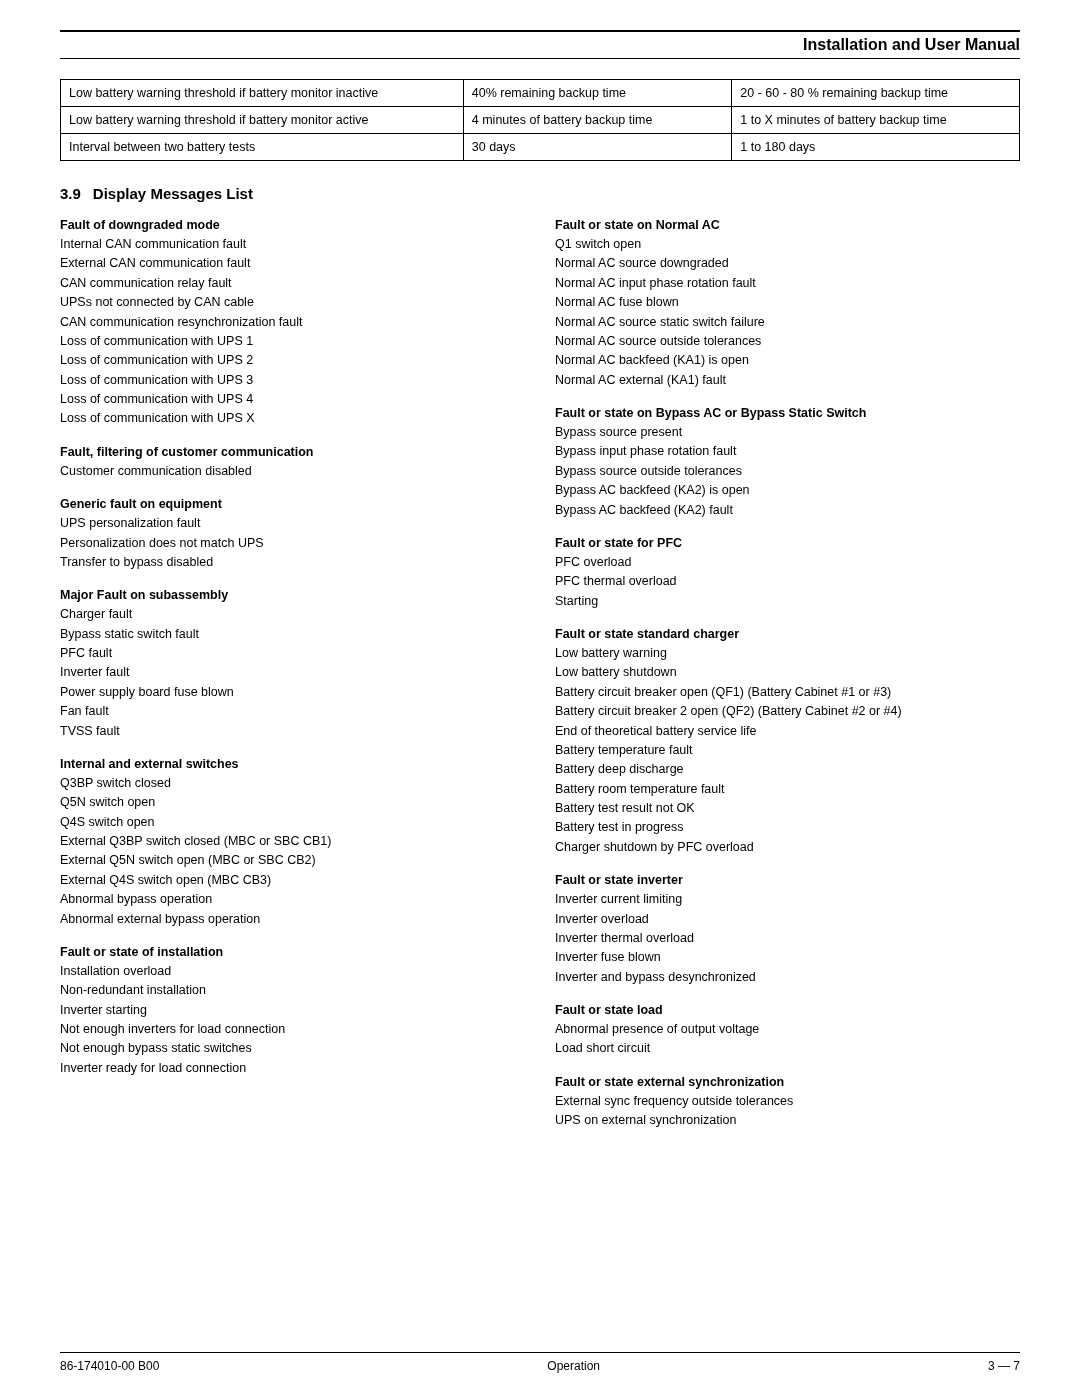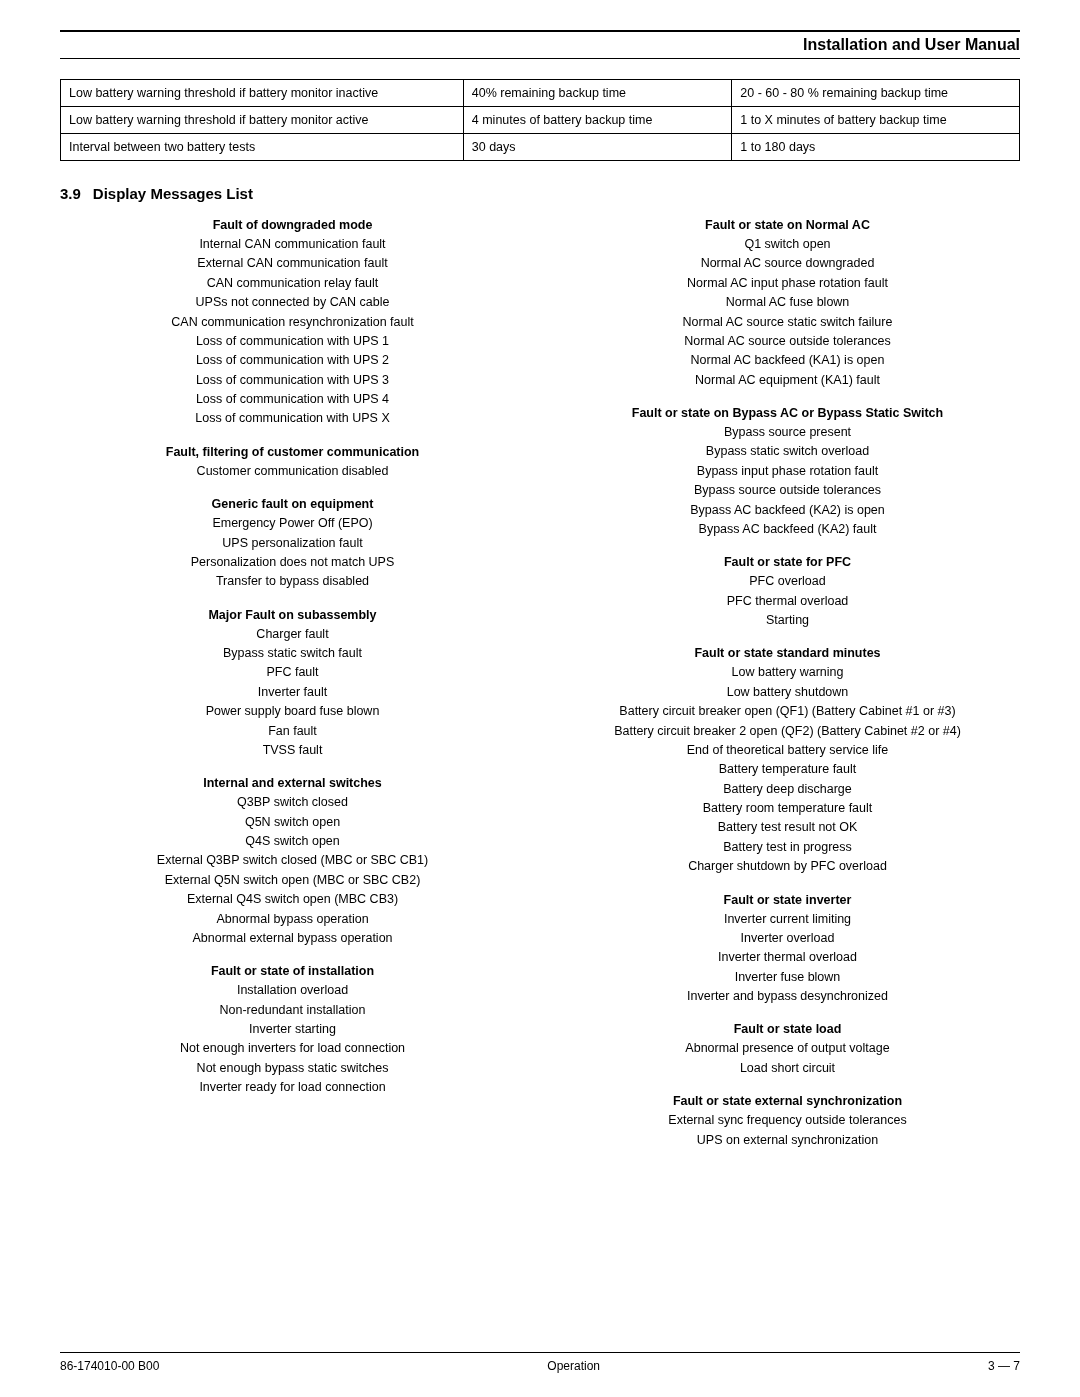--- a/index.html
+++ b/index.html
@@ -69,21 +69,20 @@
     .two-col {
       display: flex;
       gap: 30px;
     }
     .col {
       flex: 1;
       font-size: 12.5px;
     }
     .fault-group {
       margin-bottom: 16px;
-      text-align: center;
     }
     .fault-group-title {
       font-weight: bold;
       font-size: 12.5px;
       margin-bottom: 3px;
     }
     .fault-item {
       font-size: 12.5px;
       line-height: 1.55;
     }
@@ -150,21 +149,20 @@
           <div class="fault-item">Loss of communication with UPS 3</div>
           <div class="fault-item">Loss of communication with UPS 4</div>
           <div class="fault-item">Loss of communication with UPS X</div>
         </div>
         <div class="fault-group">
           <div class="fault-group-title">Fault, filtering of customer communication</div>
           <div class="fault-item">Customer communication disabled</div>
         </div>
         <div class="fault-group">
           <div class="fault-group-title">Generic fault on equipment</div>
-          <div class="fault-item">Emergency Power Off (EPO)</div>
           <div class="fault-item">UPS personalization fault</div>
           <div class="fault-item">Personalization does not match UPS</div>
           <div class="fault-item">Transfer to bypass disabled</div>
         </div>
         <div class="fault-group">
           <div class="fault-group-title">Major Fault on subassembly</div>
           <div class="fault-item">Charger fault</div>
           <div class="fault-item">Bypass static switch fault</div>
           <div class="fault-item">PFC fault</div>
           <div class="fault-item">Inverter fault</div>
@@ -196,39 +194,38 @@
     <div class="col" id="right-col">
         <div class="fault-group">
           <div class="fault-group-title">Fault or state on Normal AC</div>
           <div class="fault-item">Q1 switch open</div>
           <div class="fault-item">Normal AC source downgraded</div>
           <div class="fault-item">Normal AC input phase rotation fault</div>
           <div class="fault-item">Normal AC fuse blown</div>
           <div class="fault-item">Normal AC source static switch failure</div>
           <div class="fault-item">Normal AC source outside tolerances</div>
           <div class="fault-item">Normal AC backfeed (KA1) is open</div>
-          <div class="fault-item">Normal AC equipment (KA1) fault</div>
+          <div class="fault-item">Normal AC external (KA1) fault</div>
         </div>
         <div class="fault-group">
           <div class="fault-group-title">Fault or state on Bypass AC or Bypass Static Switch</div>
           <div class="fault-item">Bypass source present</div>
-          <div class="fault-item">Bypass static switch overload</div>
           <div class="fault-item">Bypass input phase rotation fault</div>
           <div class="fault-item">Bypass source outside tolerances</div>
           <div class="fault-item">Bypass AC backfeed (KA2) is open</div>
           <div class="fault-item">Bypass AC backfeed (KA2) fault</div>
         </div>
         <div class="fault-group">
           <div class="fault-group-title">Fault or state for PFC</div>
           <div class="fault-item">PFC overload</div>
           <div class="fault-item">PFC thermal overload</div>
           <div class="fault-item">Starting</div>
         </div>
         <div class="fault-group">
-          <div class="fault-group-title">Fault or state standard minutes</div>
+          <div class="fault-group-title">Fault or state standard charger</div>
           <div class="fault-item">Low battery warning</div>
           <div class="fault-item">Low battery shutdown</div>
           <div class="fault-item">Battery circuit breaker open (QF1) (Battery Cabinet #1 or #3)</div>
           <div class="fault-item">Battery circuit breaker 2 open (QF2) (Battery Cabinet #2 or #4)</div>
           <div class="fault-item">End of theoretical battery service life</div>
           <div class="fault-item">Battery temperature fault</div>
           <div class="fault-item">Battery deep discharge</div>
           <div class="fault-item">Battery room temperature fault</div>
           <div class="fault-item">Battery test result not OK</div>
           <div class="fault-item">Battery test in progress</div>

